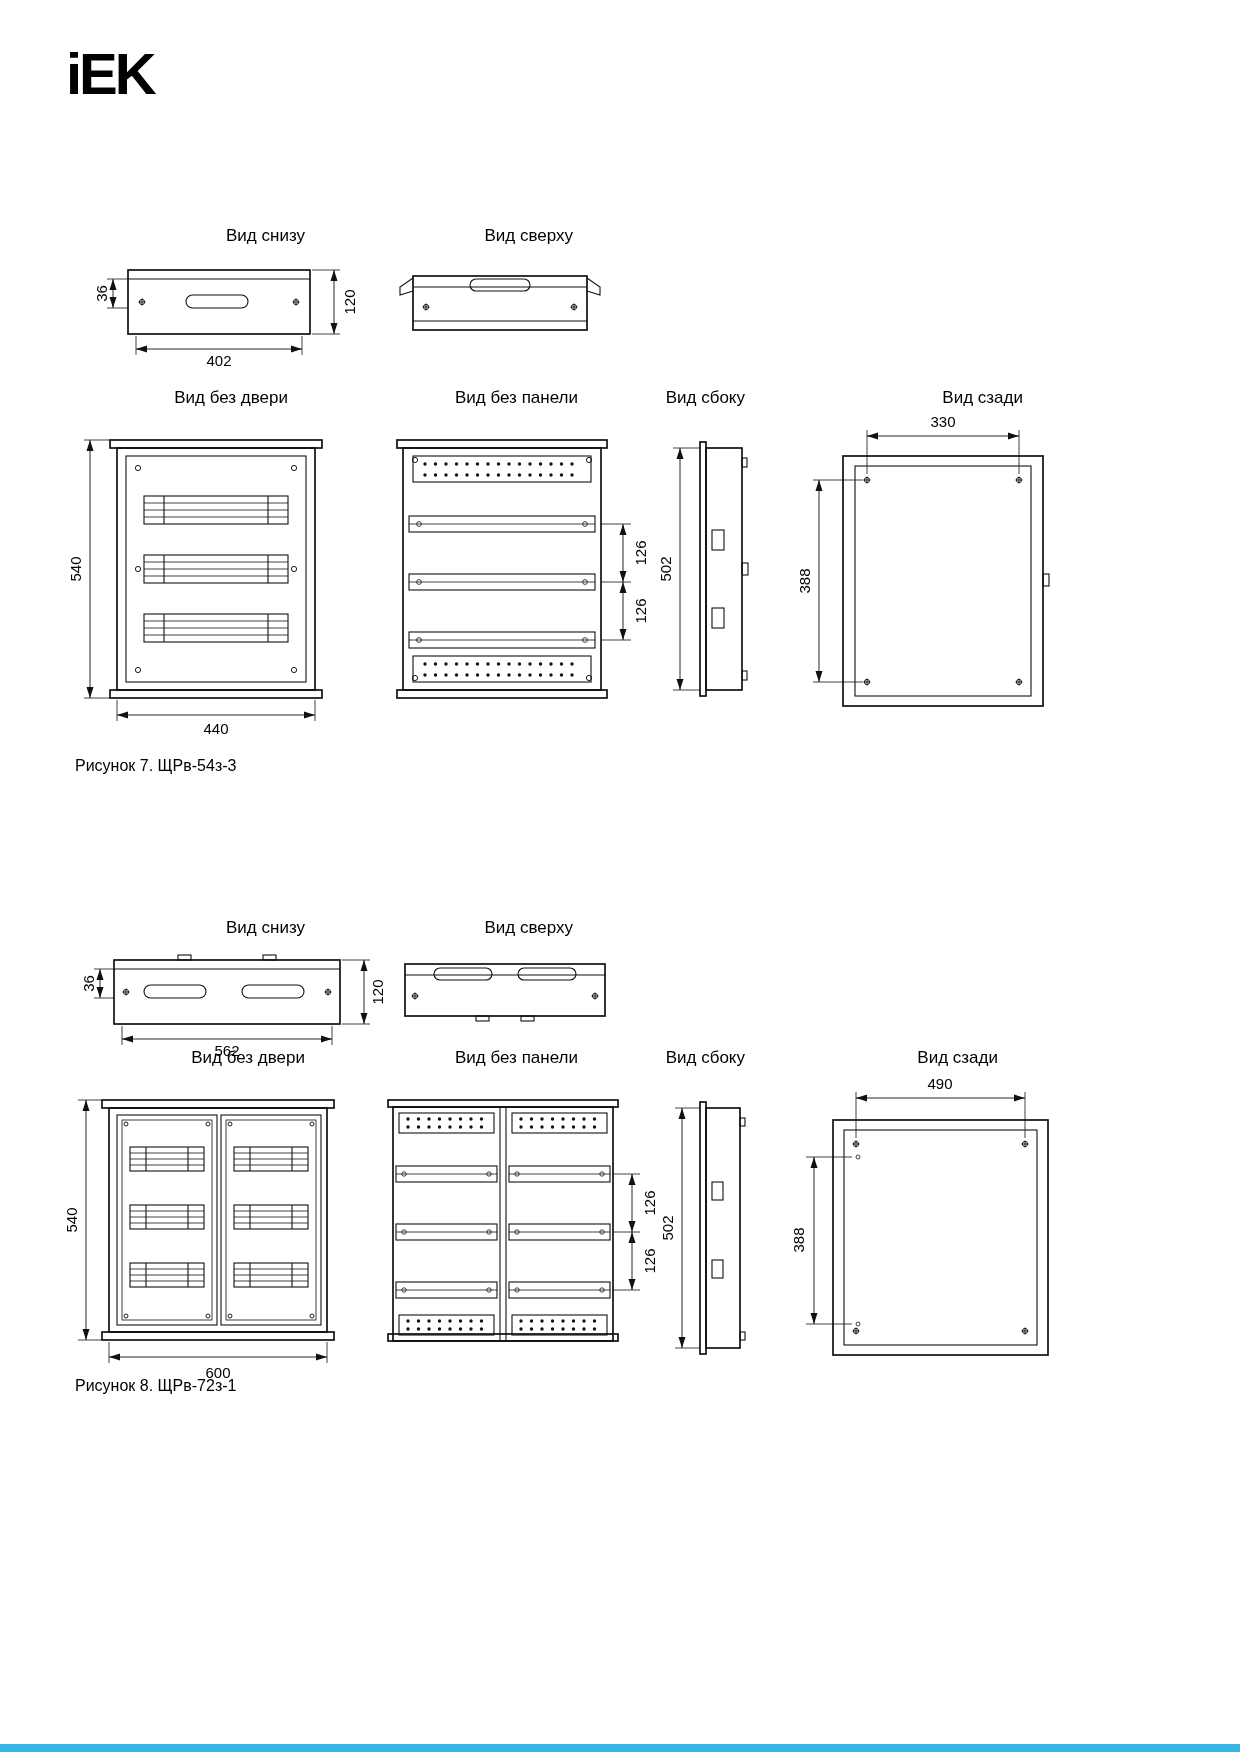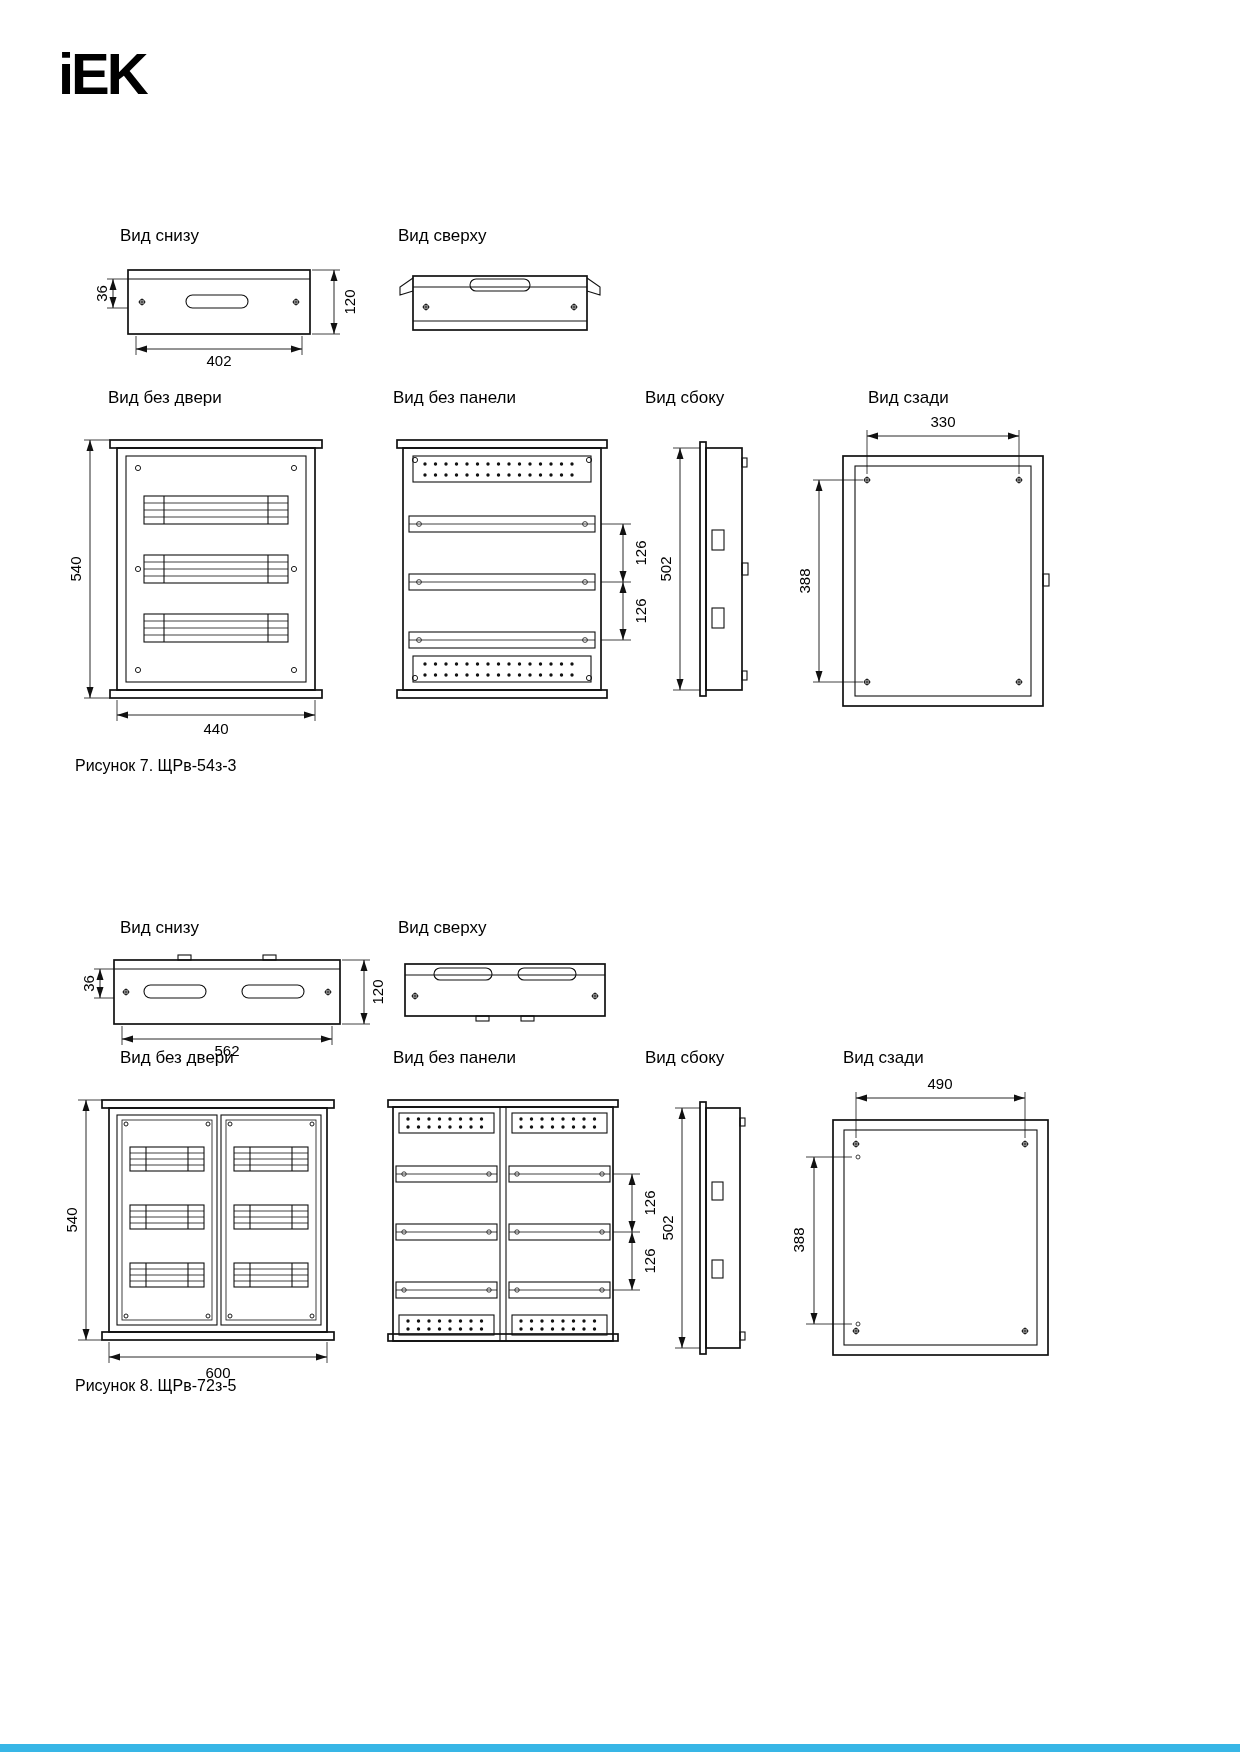--- a/index.html
+++ b/index.html
@@ -1,20 +1,20 @@
 <!DOCTYPE html>
 <html><head>
 <meta charset="utf-8">
 <style>
   html,body{margin:0;padding:0;background:#fff;}
   .page{position:relative;width:1240px;height:1753px;background:#fff;overflow:hidden;
         font-family:"Liberation Sans",sans-serif;color:#000;}
-  .logo{position:absolute;left:58px;top:40px;font-family:"Liberation Sans",sans-serif;
+  .logo{position:absolute;left:66px;top:40px;font-family:"Liberation Sans",sans-serif;
         font-weight:bold;font-size:58px;letter-spacing:-3px;color:#000;}
-  .lbl{position:absolute;font-size:17px;text-align:left;color:#000;}
+  .lbl{position:absolute;font-size:17px;text-align:right;color:#000;}
   .cap{position:absolute;font-size:16px;color:#000;}
   .drw{position:absolute;}
   .o{fill:none;stroke:#111;stroke-width:1.7;}
   .m{fill:none;stroke:#111;stroke-width:1.1;}
   .t{fill:none;stroke:#111;stroke-width:0.8;}
   .d{fill:none;stroke:#111;stroke-width:0.9;}
   .scr{fill:none;stroke:#111;stroke-width:0.95;}
   .perf{fill:none;stroke:#111;stroke-width:3.4;stroke-linecap:round;stroke-dasharray:0 10.5;}
   .dim{font:15px "Liberation Sans",sans-serif;fill:#000;}
   .footer{position:absolute;left:0;top:1744px;width:1240px;height:8px;}
@@ -483,16 +483,16 @@
     <line class="d" x1="78" y1="26" x2="247" y2="26" marker-start="url(#k10)" marker-end="url(#k10)"></line>
     <text class="dim" x="162" y="17" text-anchor="middle">490</text>
     <circle class="t" cx="80" cy="85" r="2"></circle>
       <circle class="t" cx="80" cy="252" r="2"></circle>
     <line class="t" x1="74" y1="85" x2="28" y2="85"></line>
       <line class="t" x1="74" y1="252" x2="28" y2="252"></line>
     <line class="d" x1="36" y1="85" x2="36" y2="252" marker-start="url(#k10)" marker-end="url(#k10)"></line>
     <text class="dim" transform="rotate(-90 21 168)" x="21" y="168" dy="0.35em" text-anchor="middle">388</text>
   </svg>
 
-  <div class="cap" style="left:75px;top:1377px">Рисунок 8. ЩРв-72з-5</div>
+  <div class="cap" style="left:75px;top:1377px">Рисунок 8. ЩРв-72з-1</div>
 
   <div class="footer" style="background: rgb(56, 182, 230);"></div>
 </div>
 
 </body></html>

